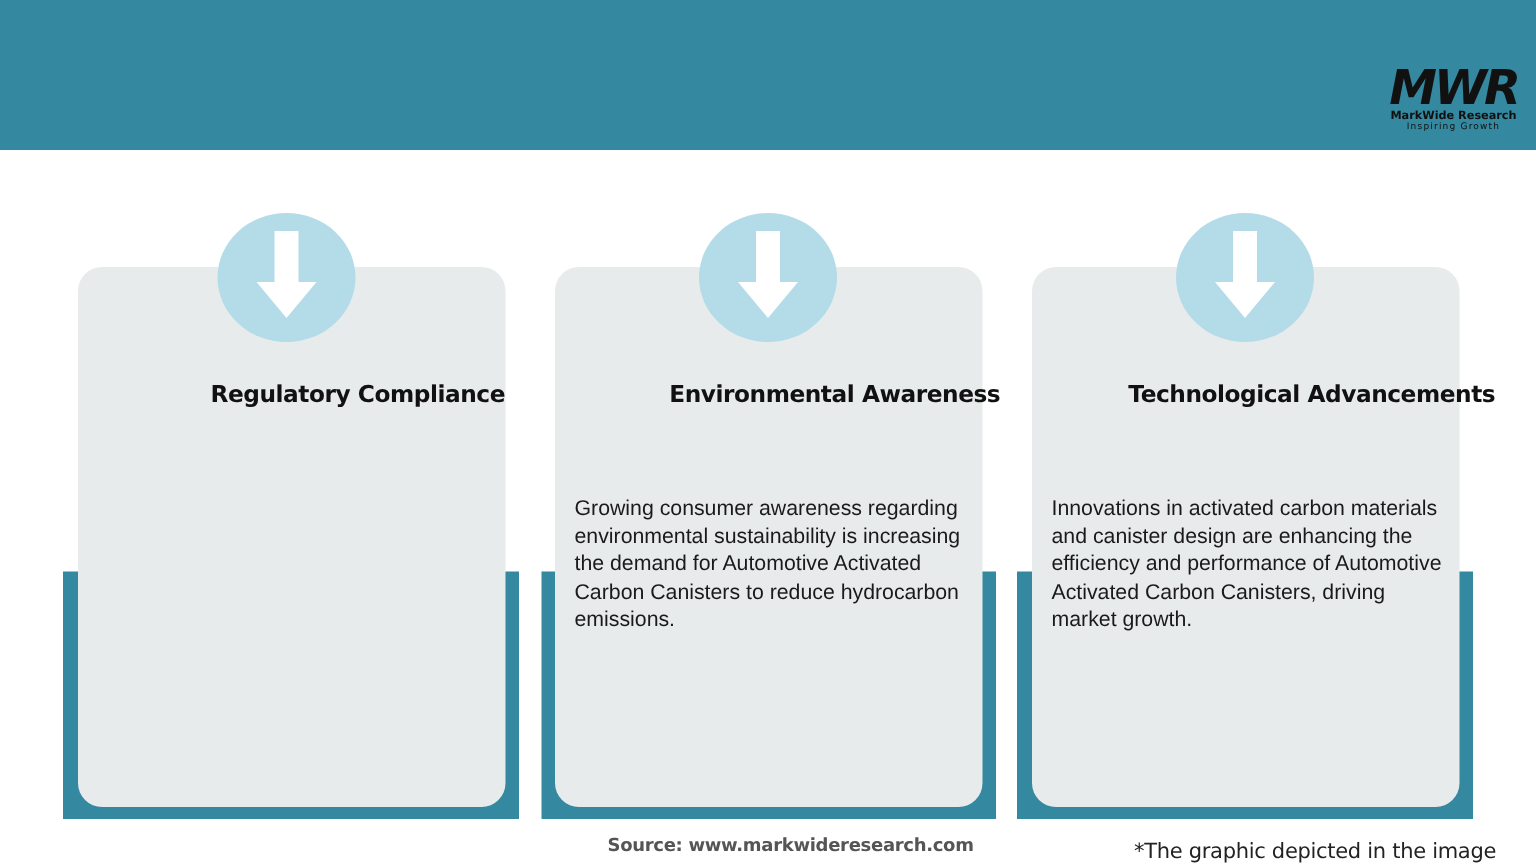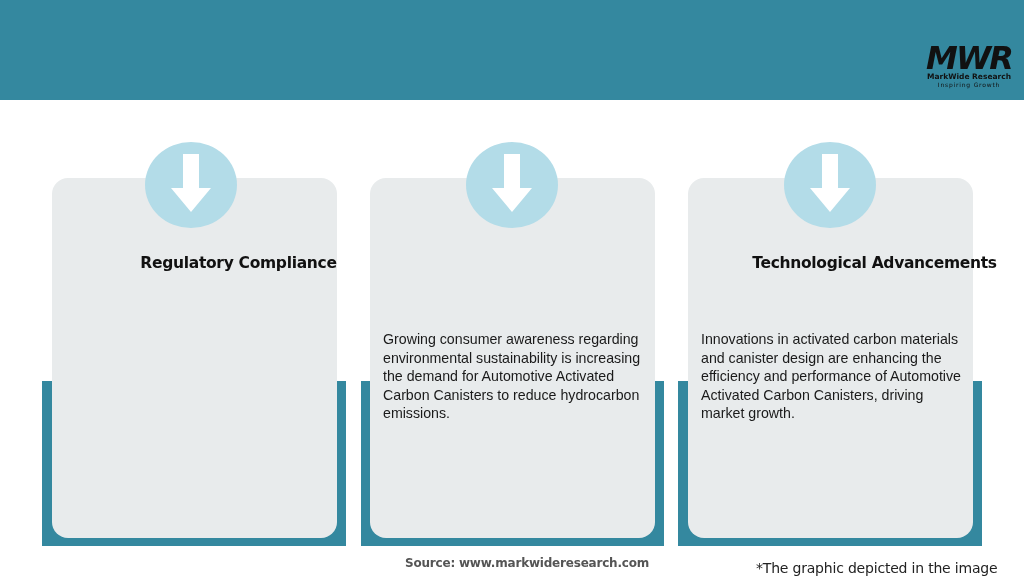--- a/index.html
+++ b/index.html
@@ -86,20 +86,21 @@
 <div class="card" style="left:52px;">
   <div class="card-title">Regulatory Compliance</div>
 </div>
 <div class="icon-circle" style="left:145px;">
   <svg width="92" height="86" viewBox="0 0 92 86">
     <polygon points="38,12 54,12 54,46 66,46 46,70 26,46 38,46" fill="#ffffff"></polygon>
   </svg>
 </div>
 
 <div class="card" style="left:370px;">
+  <div class="card-title">Environmental Awareness</div>
   <div class="card-text">Growing consumer awareness regarding environmental sustainability is increasing the demand for Automotive Activated Carbon Canisters to reduce hydrocarbon emissions.</div>
 </div>
 <div class="icon-circle" style="left:466px;">
   <svg width="92" height="86" viewBox="0 0 92 86">
     <polygon points="38,12 54,12 54,46 66,46 46,70 26,46 38,46" fill="#ffffff"></polygon>
   </svg>
 </div>
 
 <div class="card" style="left:688px;">
   <div class="card-title">Technological Advancements</div>

